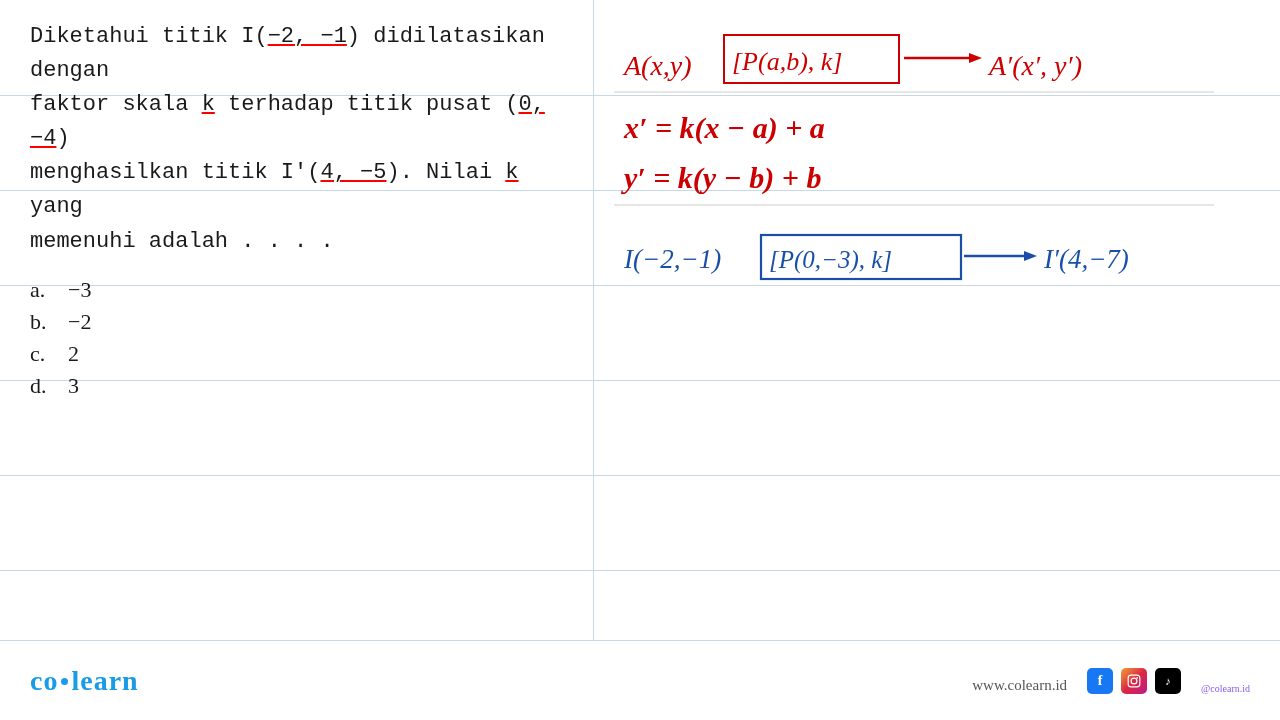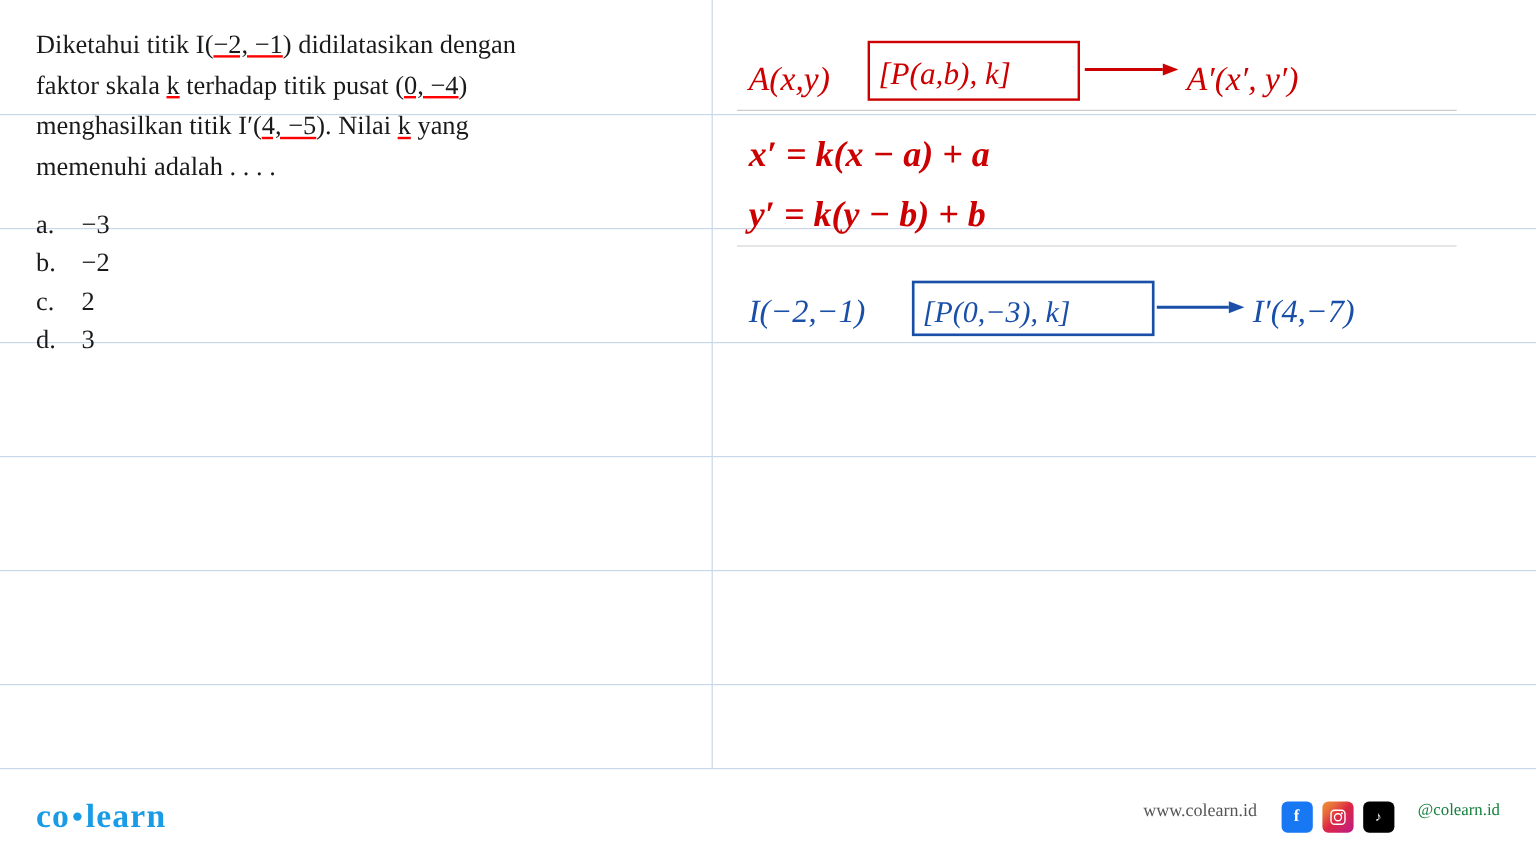--- a/index.html
+++ b/index.html
@@ -43,20 +43,21 @@
       width: 640px;
       padding: 20px 30px 20px 30px;
       position: relative;
     }
 
     .question-text {
       font-size: 22px;
       color: #1a1a1a;
       line-height: 1.55;
       margin-bottom: 18px;
+      font-family: Liberation Mono, monospace;
     }
 
     .underline-text {
       text-decoration: underline;
       text-decoration-color: red;
     }
 
     .choices {
       margin-top: 10px;
       font-size: 22px;
@@ -110,21 +111,21 @@
       height: 7px;
       background: #1a9be6;
       border-radius: 50%;
       margin: 0 3px;
       vertical-align: middle;
       margin-bottom: 3px;
     }
 
     .footer-right {
       display: flex;
-      align-items: flex-start;
+      align-items: flex-end;
       gap: 20px;
       font-size: 15px;
       color: #555;
     }
 
     .footer-website {
       font-size: 15px;
       color: #555;
     }
 
@@ -144,22 +145,22 @@
       font-size: 14px;
       color: white;
       font-weight: bold;
     }
 
     .fb-icon { background: #1877f2; }
     .ig-icon { background: linear-gradient(135deg, #f09433, #e6683c, #dc2743, #cc2366, #bc1888); }
     .tk-icon { background: #000000; color: white; font-size: 13px; }
 
     .at-handle {
-      font-size: 14px;
-      color: #15803d;
+      font-size: 10px;
+      color: #8b5cf6;
     }
   </style>
 </head>
 <body>
 
 <div class="main-content">
 
   <div class="ruled-lines">
     <div class="ruled-line" style="top: 95px;"></div>
     <div class="ruled-line" style="top: 190px;"></div>

